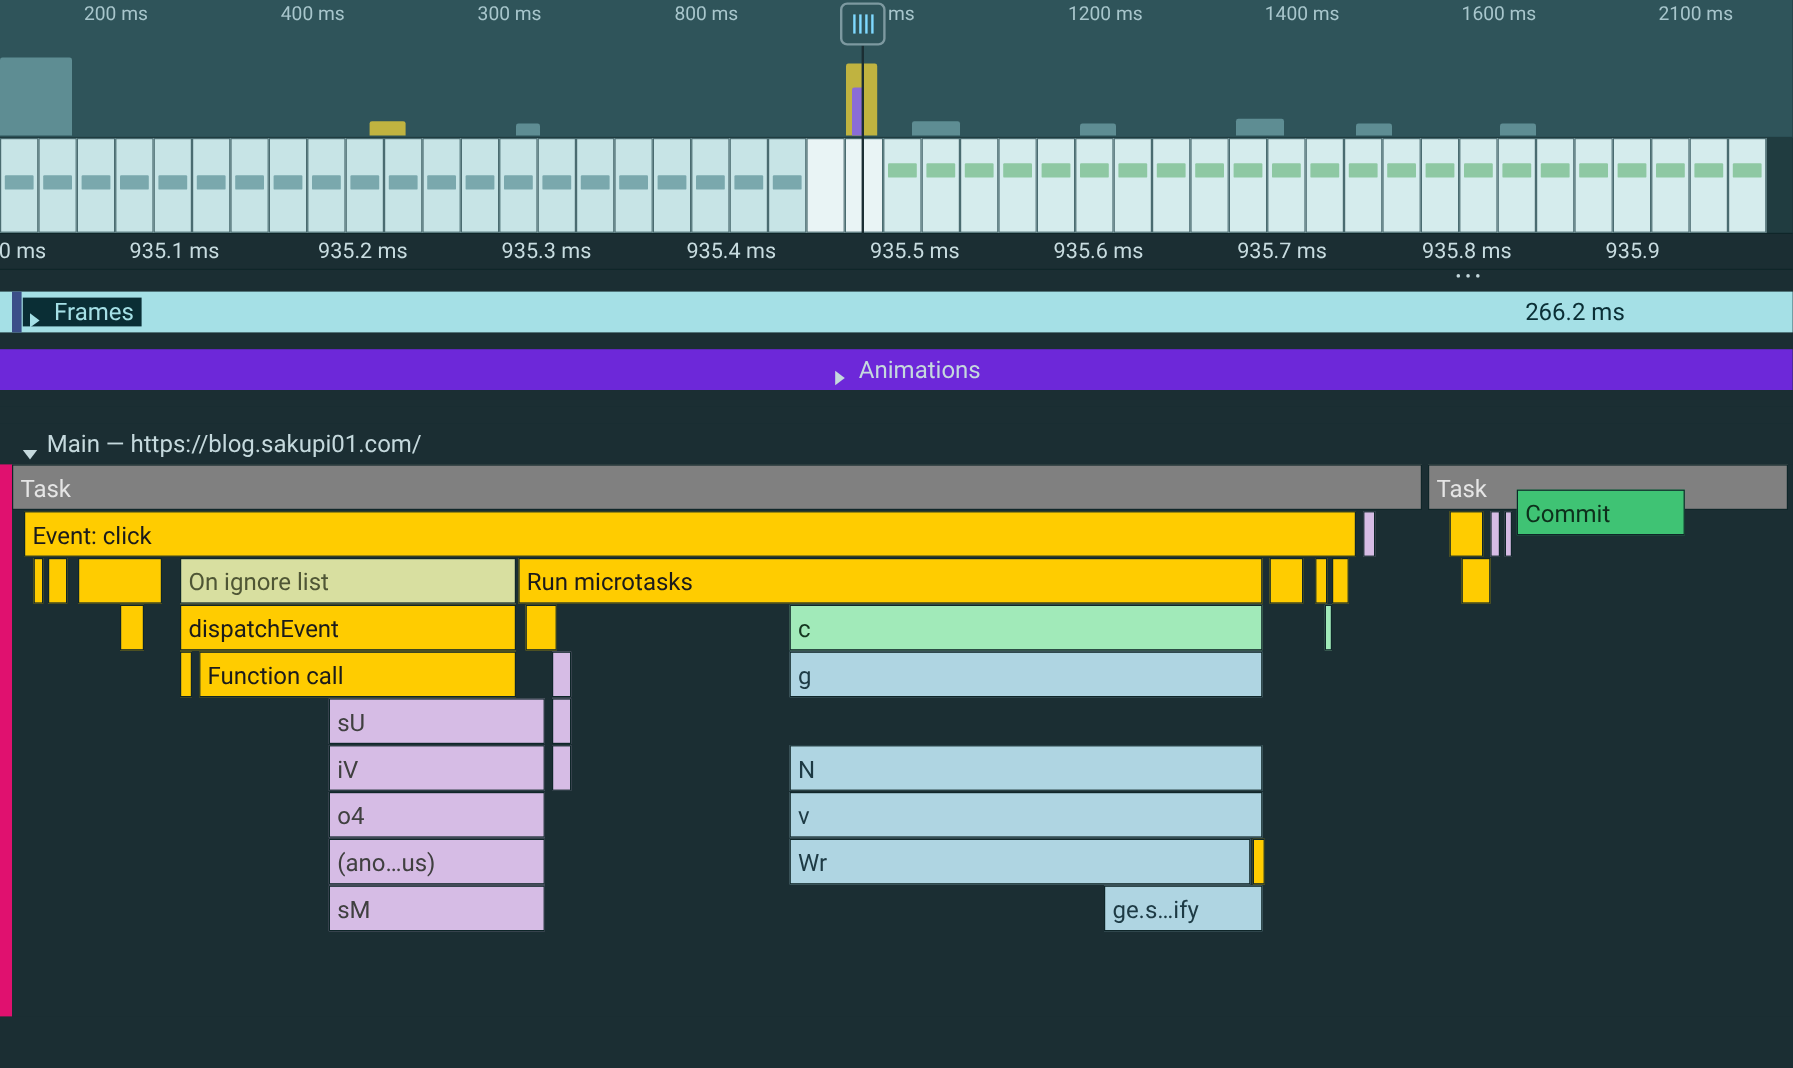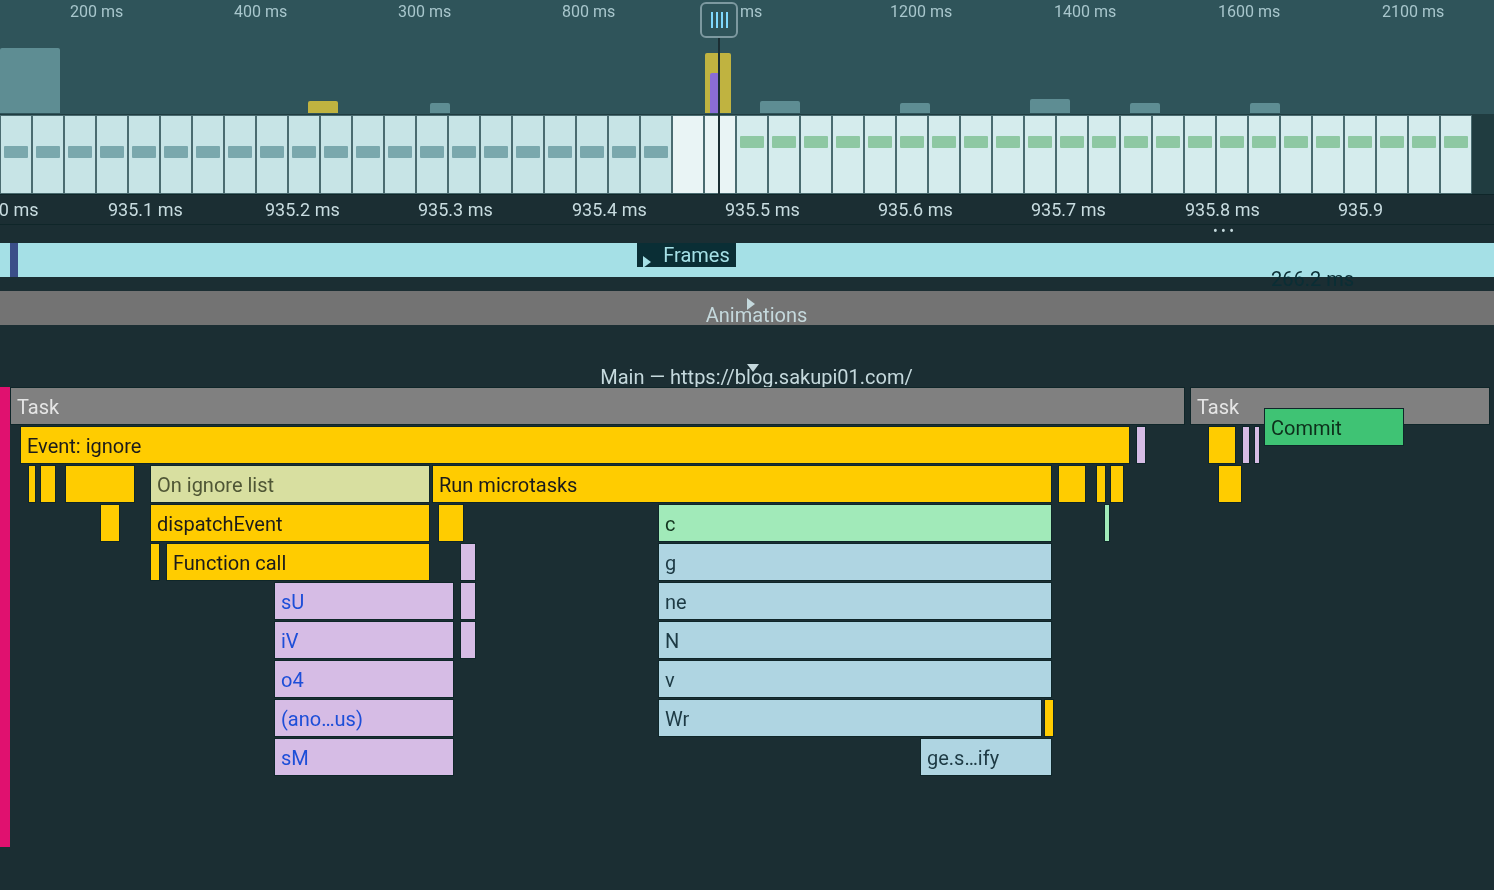--- a/index.html
+++ b/index.html
@@ -119,21 +119,20 @@
     line-height: 12px;
   }
 
   .track-header {
     height: 34px;
     display: flex;
     align-items: center;
     padding-left: 19px;
     font-size: 20px;
     position: relative;
-    flex-direction: column;
   }
   .track-header .disclose {
     display: inline-block;
     width: 12px; height: 12px;
     margin-right: 8px;
   }
   .disclose.right::before {
     content: '';
     display: inline-block;
     border-left: 8px solid currentColor;
@@ -156,21 +155,21 @@
   }
   .frames-row .label-box {
     background: #0a2e35;
     color: #a5e0e6;
     padding: 0 6px;
     display: inline-flex;
     align-items: center;
   }
   .frames-tick { position: absolute; left: 10px; top: 0; bottom: 0; width: 8px; background: #3b4e88; }
 
-  .animations-row { background: #737373; color: #c5d9dd; }
+  .animations-row { background: #6d28d9; color: #c5d9dd; justify-content: center; }
 
   .interactions-row {
     background: #b8a20f;
     color: #1b2e33;
     width: 1120px;
     position: relative;
     margin-left: 0;
   }
   .interactions-label-box {
     background: #2a2a08;
@@ -215,21 +214,21 @@
     overflow: hidden;
     white-space: nowrap;
     border: 1px solid #0f2629;
   }
   .c-task   { background: #808080; color: #e5e5e5; }
   .c-yellow { background: #ffcc00; color: #1b1b1b; }
   .c-olive  { background: #d8dfa0; color: #4f5635; }
   .c-green  { background: #3fc374; color: #0d2f1b; }
   .c-mint   { background: #a1eab9; color: #14351f; }
   .c-blue   { background: #afd5e2; color: #1d3a44; }
-  .c-lilac  { background: #d6bce5; color: #1d4ed8; }
+  .c-lilac  { background: #d6bce5; color: #404040; }
 
   .fbar.thin { padding: 0; }
 </style>
 </head>
 <body>
 
 <div class="overview">
   <div class="overview-ruler">
     <span style="left:70px">200 ms</span>
     <span style="left:234px">400 ms</span>
@@ -348,21 +347,21 @@
   <div class="track-header main-row">
     <span class="disclose down"></span>
     <span>Main — https://blog.sakupi01.com/</span>
   </div>
 
   <div class="flame">
 
     <div class="fbar c-task" style="left:0;top:0;width:1175px">Task</div>
     <div class="fbar c-task" style="left:1180px;top:0;width:300px">Task</div>
 
-    <div class="fbar c-yellow" style="left:10px;top:39px;width:1110px">Event: ignore</div>
+    <div class="fbar c-yellow" style="left:10px;top:39px;width:1110px">Event: click</div>
     <div class="fbar c-lilac thin" style="left:1126px;top:39px;width:10px"></div>
     <div class="fbar c-yellow thin" style="left:1198px;top:39px;width:28px"></div>
     <div class="fbar c-lilac thin" style="left:1232px;top:39px;width:8px"></div>
     <div class="fbar c-lilac thin" style="left:1244px;top:39px;width:6px"></div>
     <div class="fbar c-green" style="left:1254px;top:21px;width:140px">Commit</div>
 
     <div class="fbar c-yellow thin" style="left:18px;top:78px;width:8px"></div>
     <div class="fbar c-yellow thin" style="left:30px;top:78px;width:16px"></div>
     <div class="fbar c-yellow thin" style="left:55px;top:78px;width:70px"></div>
     <div class="fbar c-olive" style="left:140px;top:78px;width:280px">On ignore list</div>
@@ -378,21 +377,20 @@
     <div class="fbar c-mint" style="left:648px;top:117px;width:394px">c</div>
     <div class="fbar c-mint thin" style="left:1094px;top:117px;width:6px"></div>
 
     <div class="fbar c-yellow thin" style="left:140px;top:156px;width:10px"></div>
     <div class="fbar c-yellow" style="left:156px;top:156px;width:264px">Function call</div>
     <div class="fbar c-lilac thin" style="left:450px;top:156px;width:16px"></div>
     <div class="fbar c-blue" style="left:648px;top:156px;width:394px">g</div>
 
     <div class="fbar c-lilac" style="left:264px;top:195px;width:180px">sU</div>
     <div class="fbar c-lilac thin" style="left:450px;top:195px;width:16px"></div>
-    <div class="fbar c-blue" style="left:648px;top:195px;width:394px">ne</div>
 
     <div class="fbar c-lilac" style="left:264px;top:234px;width:180px">iV</div>
     <div class="fbar c-lilac thin" style="left:450px;top:234px;width:16px"></div>
     <div class="fbar c-blue" style="left:648px;top:234px;width:394px">N</div>
 
     <div class="fbar c-lilac" style="left:264px;top:273px;width:180px">o4</div>
     <div class="fbar c-blue" style="left:648px;top:273px;width:394px">v</div>
 
     <div class="fbar c-lilac" style="left:264px;top:312px;width:180px">(ano…us)</div>
     <div class="fbar c-blue" style="left:648px;top:312px;width:384px">Wr</div>

